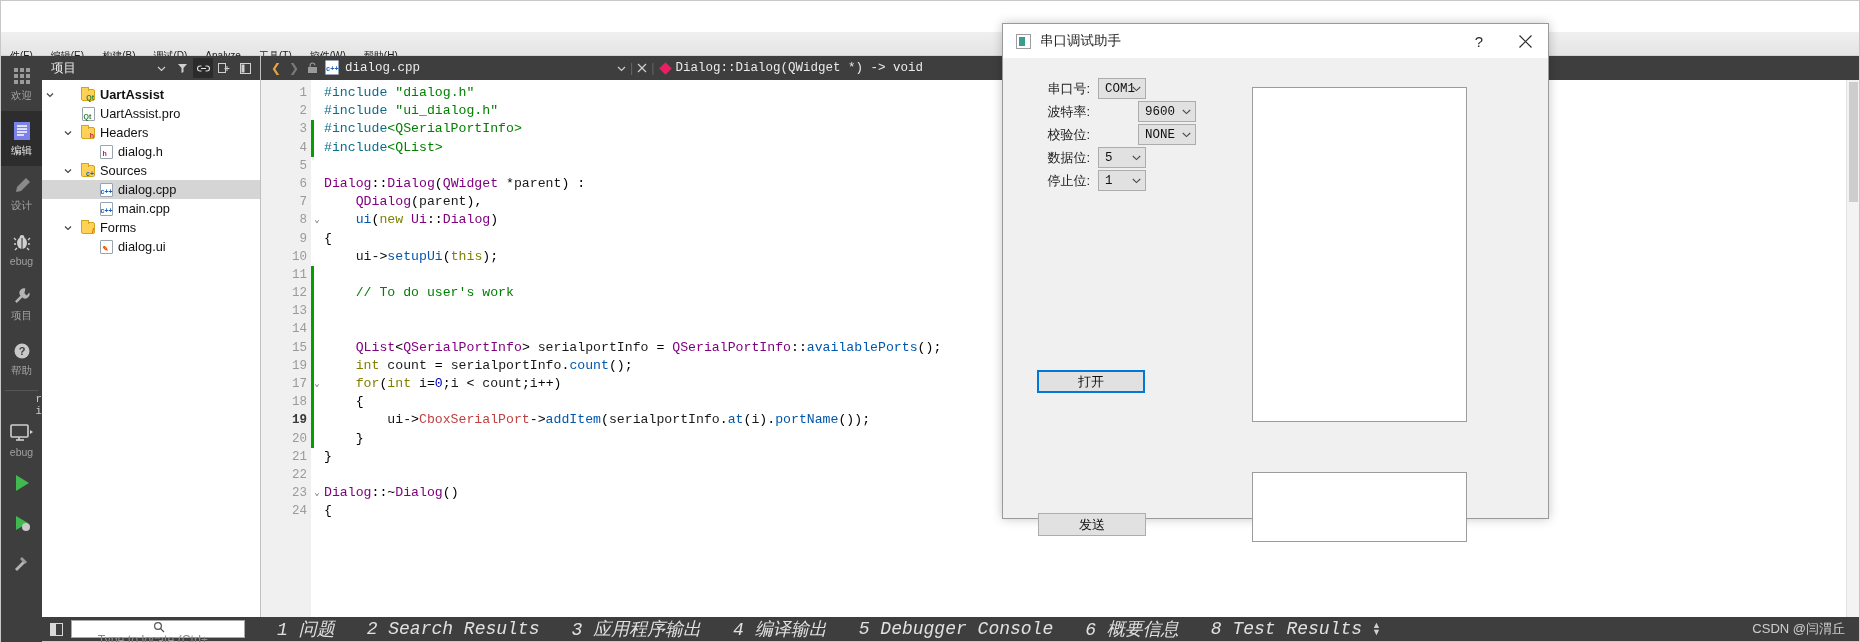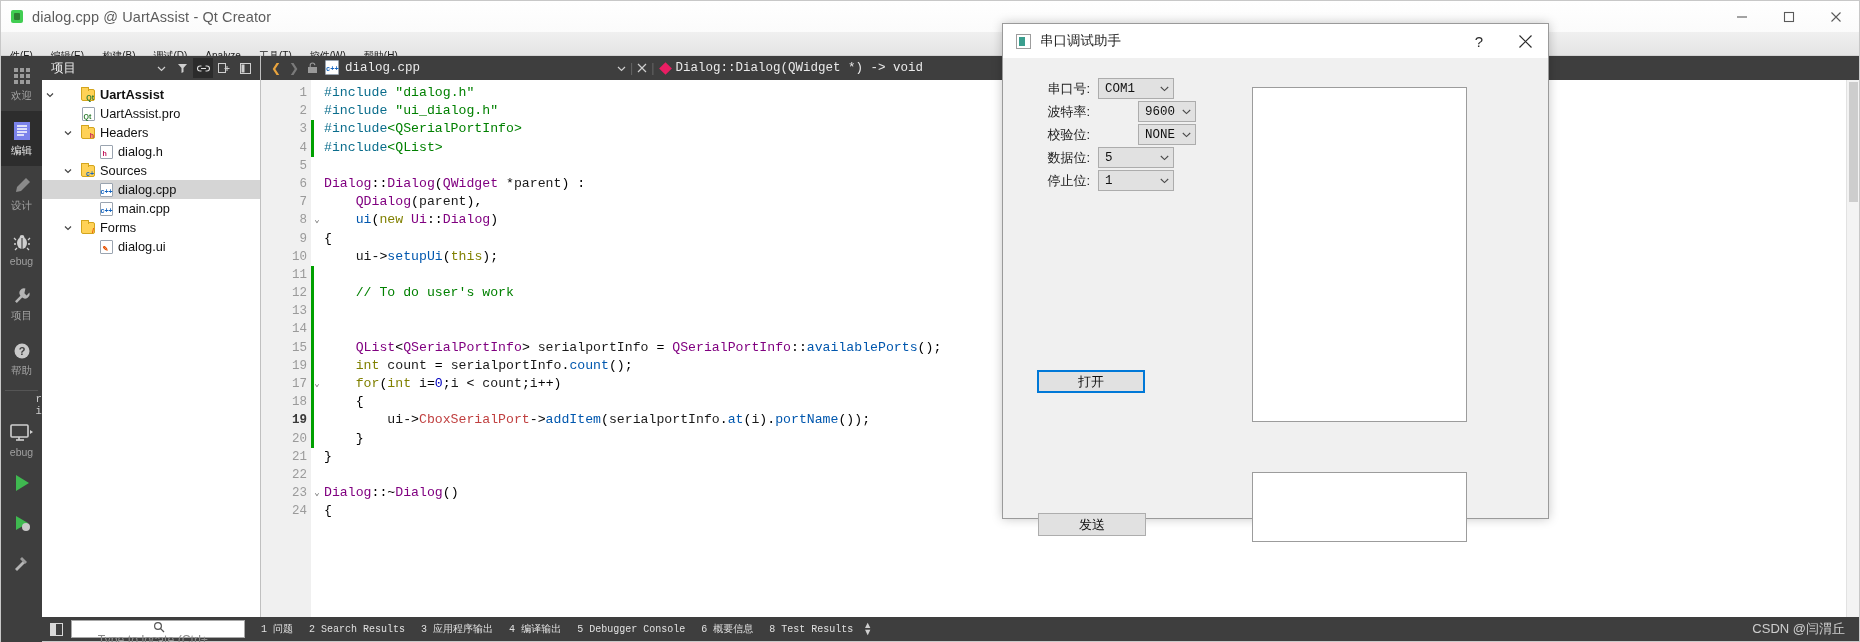--- a/index.html
+++ b/index.html
@@ -187,21 +187,21 @@
   #sb-toggle {
     width: 22px; height:18px; margin-left:44px; display:flex; align-items:center; justify-content:center;
   }
   #sb-toggle .sq { width:13px;height:13px;border:1.5px solid #d8d8d8; position:relative; }
   #sb-toggle .sq:before{content:"";position:absolute;left:0;top:0;bottom:0;width:5px;background:#d8d8d8;}
   #sb-locator {
     width: 174px; height:18px; background:#ffffff; border:1px solid #a8a8a8;
     display:flex; align-items:center; margin-left:4px; color:#8a8a8a; font-size:12.3px;flex-direction:column;
   }
   #sb-locator .mag { margin:0 4px 0 5px; color:#555; display:flex; }
-  .sb-item { margin-left: 16px; white-space:nowrap; font-family:"Liberation Mono", monospace; font-size:10px;}
+  .sb-item { margin-left: 32px; white-space:nowrap; font-family:"Liberation Mono", monospace; font-size:18px;font-style:italic;}
   .sb-item .num { color:#e0e0e0; }
   #sb-updown { margin-left:10px; display:flex; flex-direction:column; align-items:center; line-height:7px; font-size:9px; color:#d0d0d0;}
   #watermark {
     position:absolute; right:14px; bottom:3px; color:#e5e5e5; font-size:13px;
     font-family:"Liberation Sans", sans-serif; opacity:.85;
   }
 
   
   #dialog {
     position:absolute; left:1002px; top:23px; width:547px; height:496px;
@@ -224,21 +224,21 @@
   #dlg-body { position:absolute; left:0; top:35px; right:0; bottom:0; }
 
   .frm-row {
     position:absolute; display:flex; align-items:center; left:13px;
   }
   .frm-label {
     font-size:13px; color:#1a1a1a; width:74px; text-align:right; margin-right:8px;
     font-family:"Liberation Sans", sans-serif;
   }
   .combo {
-    width:76px; height:21px; background:#e1e1e1; border:1px solid #acacac;
+    width:48px; height:21px; background:#e1e1e1; border:1px solid #acacac;
     display:flex; align-items:center; position:relative;
     font-family:"Liberation Mono", monospace; font-size:12.5px; color:#111;
   }
   .combo .cval { padding-left:6px; }
   .combo .carr {
     position:absolute; right:4px; top:0; bottom:0; display:flex; align-items:center;
     color:#4a4a4a; font-size:10px;
   }
   .combo.w60 { width: 58px; margin-left: 40px; }
 
@@ -253,43 +253,20 @@
     position:absolute; background:#ffffff; border:1px solid #9c9c9c;
   }
 </style>
 </head>
 <body>
 
 <div id="root">
 
   <div id="qt-window">
 
-    <div id="qt-titlebar">
-      <div id="qt-app-icon">
-          <span class="qtg"></span>
-        </div>
-      <span id="qt-title-text">dialog.cpp @ UartAssist - Qt Creator</span>
-      <div class="win-ctrl-group">
-        <div class="win-ctrl">
-          <svg width="12" height="12" viewBox="0 0 12 12">
-              <path d="M1 6h10" stroke="#5a5a5a" stroke-width="1.1"></path>
-            </svg>
-        </div>
-        <div class="win-ctrl">
-          <svg width="12" height="12" viewBox="0 0 12 12">
-              <rect x="1.5" y="1.5" width="9" height="9" fill="none" stroke="#5a5a5a" stroke-width="1.1"></rect>
-            </svg>
-        </div>
-        <div class="win-ctrl">
-          <svg width="12" height="12" viewBox="0 0 12 12">
-              <path d="M1.5 1.5l9 9M10.5 1.5l-9 9" stroke="#5a5a5a" stroke-width="1.1"></path>
-            </svg>
-        </div>
-      </div>
-    </div>
 
     <div id="qt-menubar">
       <div class="menu-item">件(F)</div>
       <div class="menu-item">编辑(E)</div>
       <div class="menu-item">构建(B)</div>
       <div class="menu-item">调试(D)</div>
       <div class="menu-item">Analyze</div>
       <div class="menu-item">工具(T)</div>
       <div class="menu-item">控件(W)</div>
       <div class="menu-item">帮助(H)</div>

